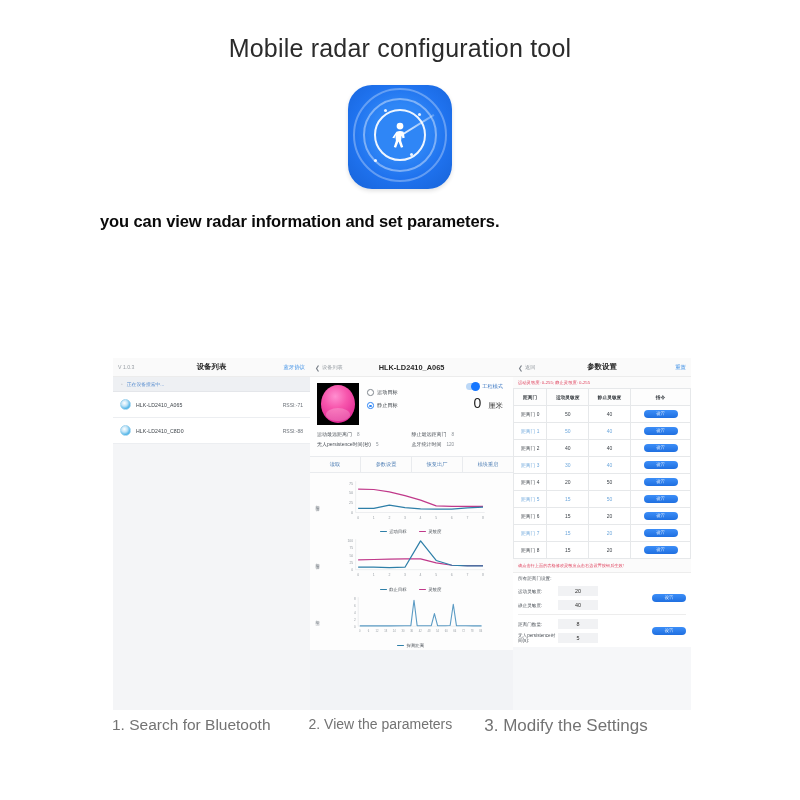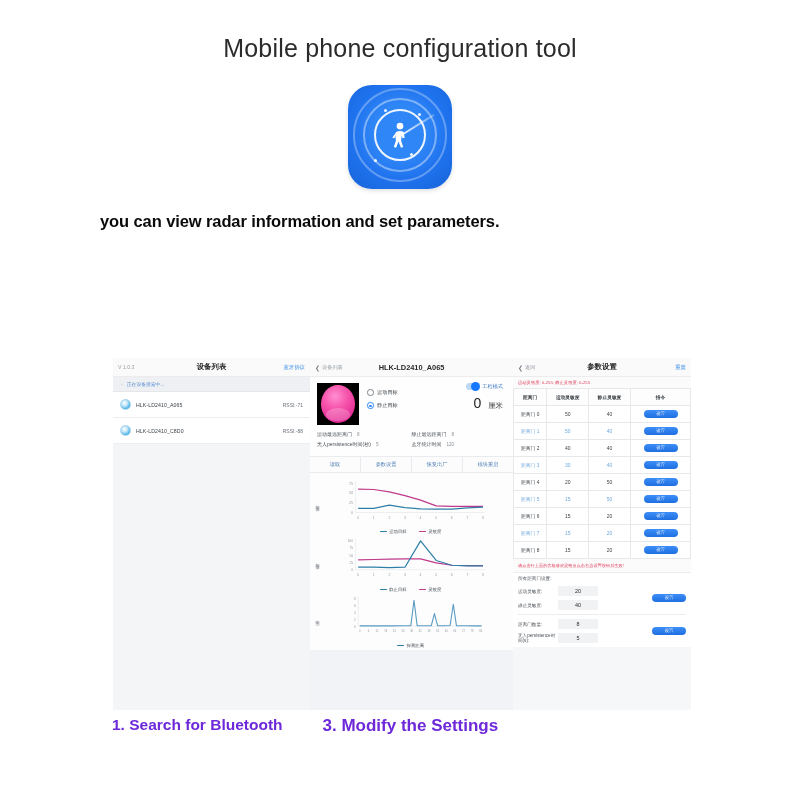--- a/index.html
+++ b/index.html
@@ -272,31 +272,31 @@
     display: flex; align-items: center;
   }
   .divider { height: 1px; background: #ededed; margin: 2px 0; }
 
   
   .captions {
     position: absolute; left: 0; right: 0; top: 716px;
     display: flex;
   }
   .cap {
-    font-size: 15.5px; color: #6d28d9; font-weight: 700;
+    font-size: 15.5px; color: #737373; font-weight: 400;
     white-space: nowrap;
   }
   .cap1 { margin-left: 112px; }
   .cap2 { margin-left: 38px; font-size: 14px; }
-  .cap3 { margin-left: 40px; font-size: 17px; }
+  .cap3 { margin-left: 32px; font-size: 17px; }
 </style>
 </head>
 <body>
 
-<div class="page-title">Mobile phone configuration tool</div>
+<div class="page-title">Mobile radar configuration tool</div>
 
 <div class="icon-wrap">
   <div class="app-icon">
     <div class="ring r1"></div>
     <div class="ring r2"></div>
     <div class="ring r3"></div>
     <div class="sweep"></div>
     <div class="dot d1"></div>
     <div class="dot d2"></div>
     <div class="dot d3"></div>
@@ -640,14 +640,15 @@
         <div class="f-btn-col">
           <span class="set-btn">设置</span>
         </div>
       </div>
     </div>
   </div>
 </div>
 
 <div class="captions">
   <div class="cap cap1">1. Search for Bluetooth</div>
+  <div class="cap cap2">2. View the parameters</div>
   <div class="cap cap3">3. Modify the Settings</div>
 </div>
 
 </body></html>

